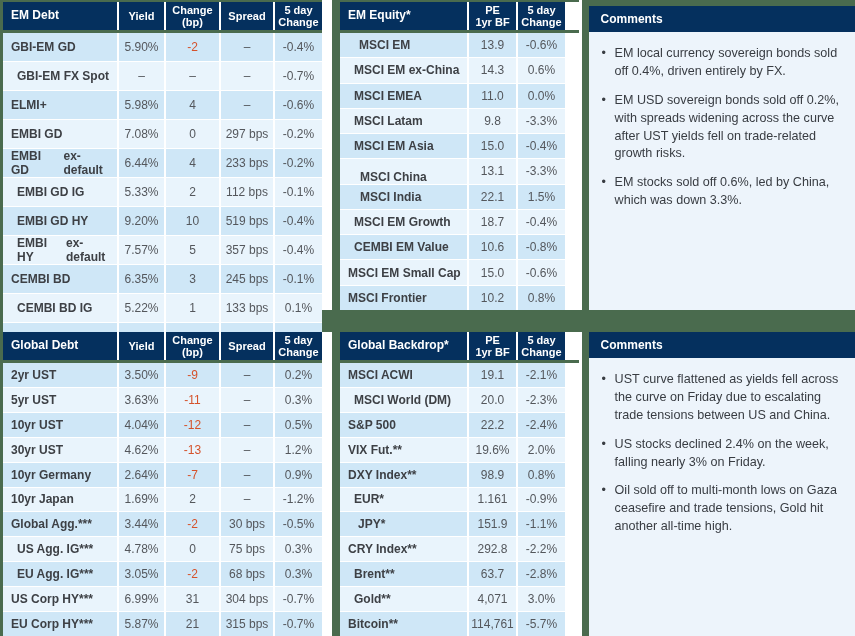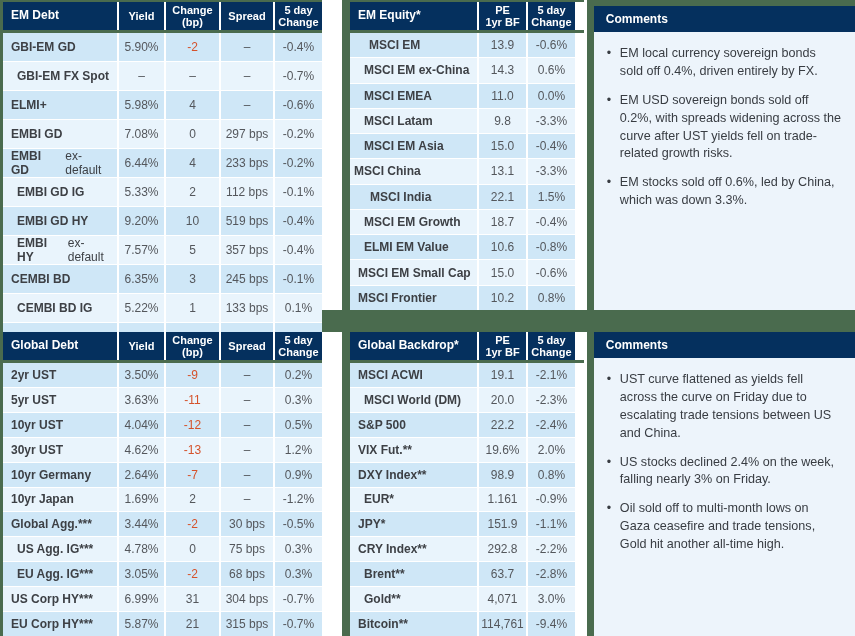--- a/index.html
+++ b/index.html
@@ -18,21 +18,21 @@
   body{
     width:855px;height:636px;overflow:hidden;background:#ffffff;
     font-family:"Liberation Sans", sans-serif;
   }
   .section{display:flex;}
   .top{height:310px;}
   .bottom{height:304px;}
   .divider{height:22px;background:var(--green);}
   .panel{display:flex;flex-direction:column;background:#ffffff;}
   
-  #p-em-debt,#p-global-debt{width:322px;margin-right:20px;border-left:3px solid var(--green);}
+  #p-em-debt,#p-global-debt{width:322px;margin-right:10px;border-left:3px solid var(--green);}
   #p-em-debt{border-top:2px solid var(--green);}
   
   #p-em-equity,#p-global-backdrop{width:265px;margin-right:3px;border-left:8px solid var(--green);}
   #p-em-equity{border-top:2px solid var(--green);}
   
   #p-comments-top,#p-comments-bottom{width:294px;border-left:7px solid var(--green);}
   #p-comments-top{border-top:6px solid var(--green);}
 
   .thead{display:grid;column-gap:2px;height:28px;background:#fff;flex:0 0 auto;}
   .debt-cols{grid-template-columns:114px 45px 53px 52px 47px;}
@@ -43,21 +43,21 @@
     line-height:1.12;white-space:pre-line;
   }
   .hcell.title{justify-content:flex-start;padding-left:8px;font-size:12px;text-align:left;}
   .green-rule{height:3px;background:var(--green);flex:0 0 auto;}
   .tbody{display:grid;column-gap:2px;row-gap:1px;grid-auto-rows:1fr;flex:1 1 auto;background:#fff;}
   .cell{
     display:flex;align-items:center;justify-content:center;
     font-size:12px;color:var(--value);
   }
   .cell.label{justify-content:flex-start;font-weight:bold;color:var(--label);}
-  .cell .light{font-weight:normal;margin-left:4px;}
+  .cell .light{font-weight:bold;margin-left:4px;}
   .odd{background:var(--row-odd);}
   .even{background:var(--row-even);}
   .neg{color:var(--neg);}
 
   .cpanel-header{
     height:26px;background:var(--navy);color:#fff;font-weight:bold;font-size:12px;
     display:flex;align-items:center;padding-left:12px;flex:0 0 auto;
   }
   .cbody{flex:1 1 auto;background:var(--comments-bg);padding:13px 13px 0 13px;}
   .bullet{display:flex;margin-bottom:11px;font-size:12.6px;line-height:1.42;color:var(--comment-text);}
@@ -188,37 +188,37 @@
         <div class="cell label even" style="padding-left: 14px;">
           <span>MSCI Latam</span>
         </div>
         <div class="cell even">9.8</div>
         <div class="cell even">-3.3%</div>
         <div class="cell label odd" style="padding-left: 14px;">
           <span>MSCI EM Asia</span>
         </div>
         <div class="cell odd">15.0</div>
         <div class="cell odd">-0.4%</div>
-        <div class="cell label even" style="padding-left: 4px;">
+        <div class="cell label even" style="padding-left: 20px; align-items: flex-end;">
           <span>MSCI China</span>
         </div>
         <div class="cell even">13.1</div>
         <div class="cell even">-3.3%</div>
         <div class="cell label odd" style="padding-left: 20px;">
           <span>MSCI India</span>
         </div>
         <div class="cell odd">22.1</div>
         <div class="cell odd">1.5%</div>
         <div class="cell label even" style="padding-left: 14px;">
           <span>MSCI EM Growth</span>
         </div>
         <div class="cell even">18.7</div>
         <div class="cell even">-0.4%</div>
         <div class="cell label odd" style="padding-left: 14px;">
-          <span>ELMI EM Value</span>
+          <span>CEMBI EM Value</span>
         </div>
         <div class="cell odd">10.6</div>
         <div class="cell odd">-0.8%</div>
         <div class="cell label even" style="padding-left: 8px;">
           <span>MSCI EM Small Cap</span>
         </div>
         <div class="cell even">15.0</div>
         <div class="cell even">-0.6%</div>
         <div class="cell label odd" style="padding-left: 8px;">
           <span>MSCI Frontier</span>
@@ -373,21 +373,21 @@
         <div class="cell label odd" style="padding-left: 8px;">
           <span>DXY Index**</span>
         </div>
         <div class="cell odd">98.9</div>
         <div class="cell odd">0.8%</div>
         <div class="cell label even" style="padding-left: 14px;">
           <span>EUR*</span>
         </div>
         <div class="cell even">1.161</div>
         <div class="cell even">-0.9%</div>
-        <div class="cell label odd" style="padding-left: 8px;">
+        <div class="cell label odd" style="padding-left: 18px;">
           <span>JPY*</span>
         </div>
         <div class="cell odd">151.9</div>
         <div class="cell odd">-1.1%</div>
         <div class="cell label even" style="padding-left: 8px;">
           <span>CRY Index**</span>
         </div>
         <div class="cell even">292.8</div>
         <div class="cell even">-2.2%</div>
         <div class="cell label odd" style="padding-left: 14px;">
@@ -397,21 +397,21 @@
         <div class="cell odd">-2.8%</div>
         <div class="cell label even" style="padding-left: 14px;">
           <span>Gold**</span>
         </div>
         <div class="cell even">4,071</div>
         <div class="cell even">3.0%</div>
         <div class="cell label odd" style="padding-left: 8px;">
           <span>Bitcoin**</span>
         </div>
         <div class="cell odd">114,761</div>
-        <div class="cell odd">-9.4%</div>
+        <div class="cell odd">-5.7%</div>
       </div>
   </div>
   <div class="panel" id="p-comments-bottom">
     <div class="cpanel-header">Comments</div>
     <div class="cbody" id="cbody-bottom">
         <div class="bullet">
           <div class="dot">•</div>
           <span>UST curve flattened as yields fell across the curve on Friday due to escalating trade tensions between US and China.</span>
         </div>
         <div class="bullet">

